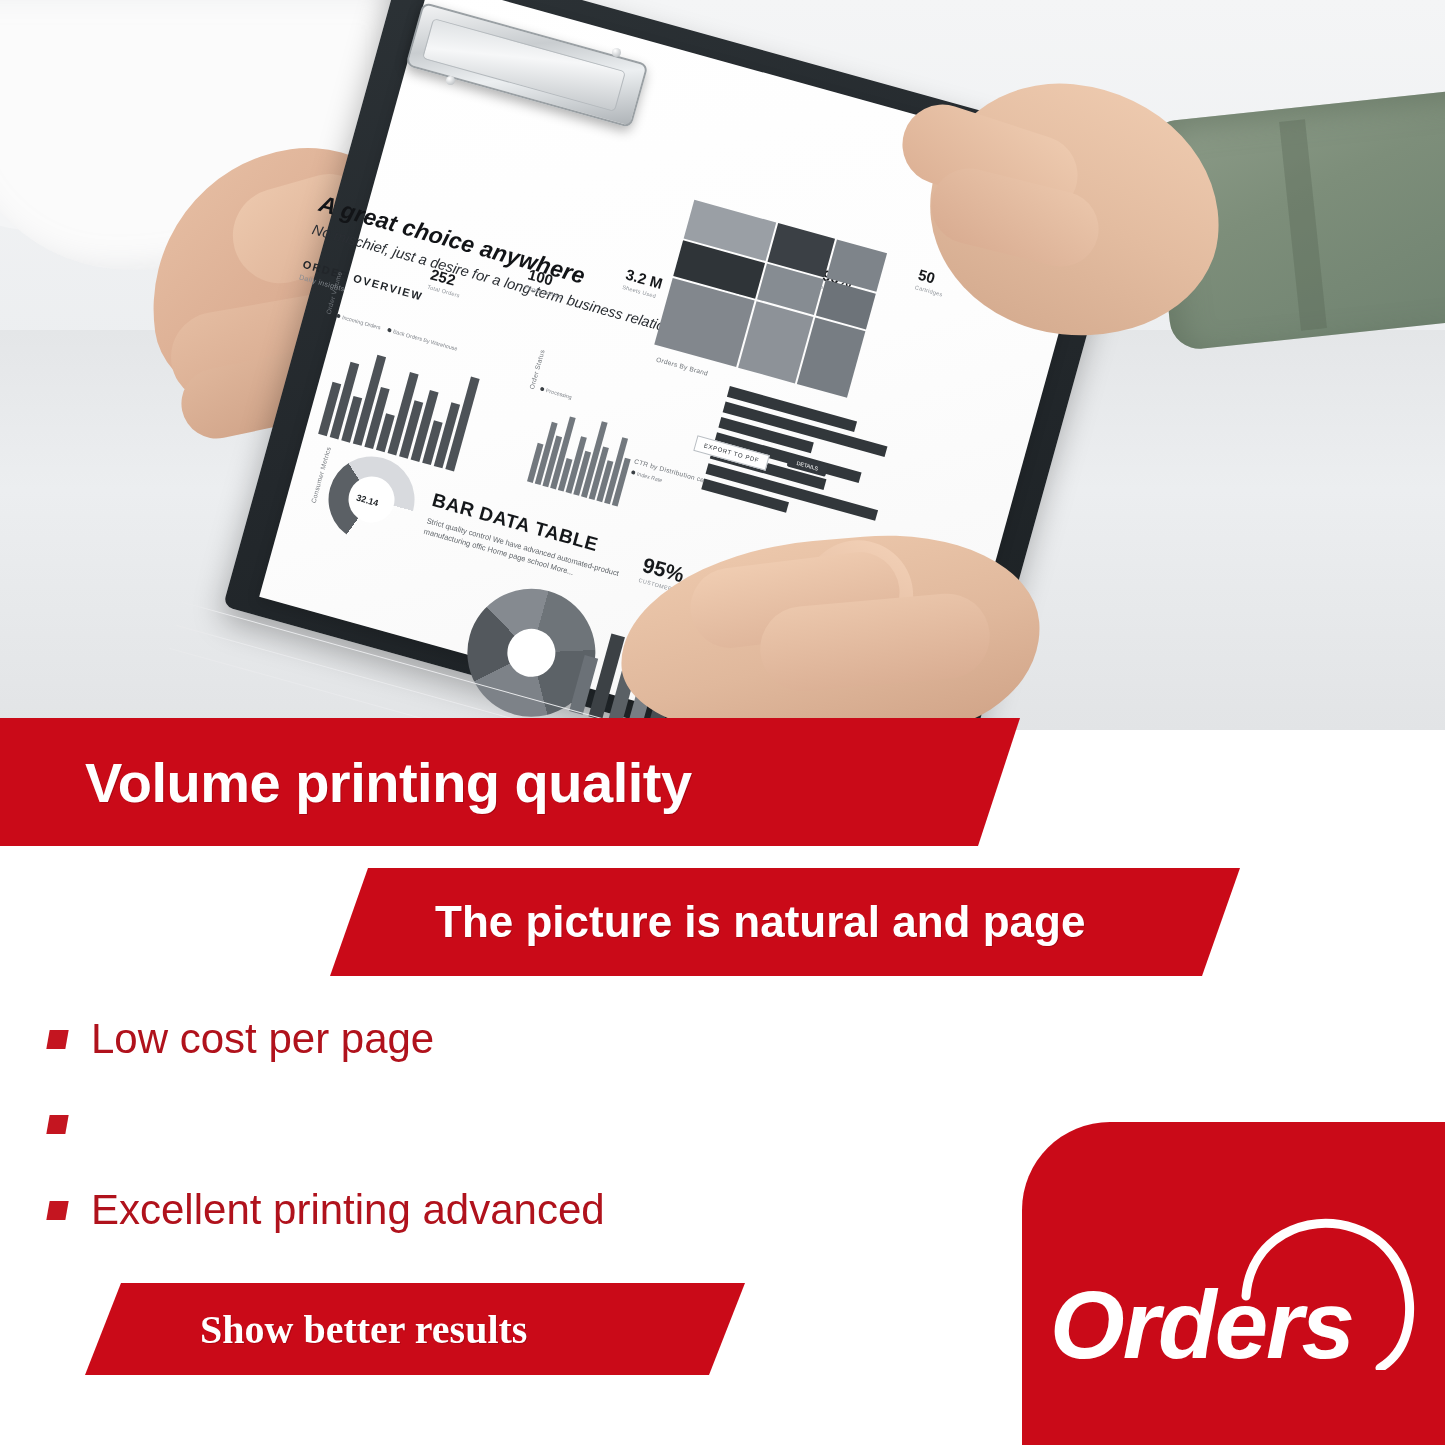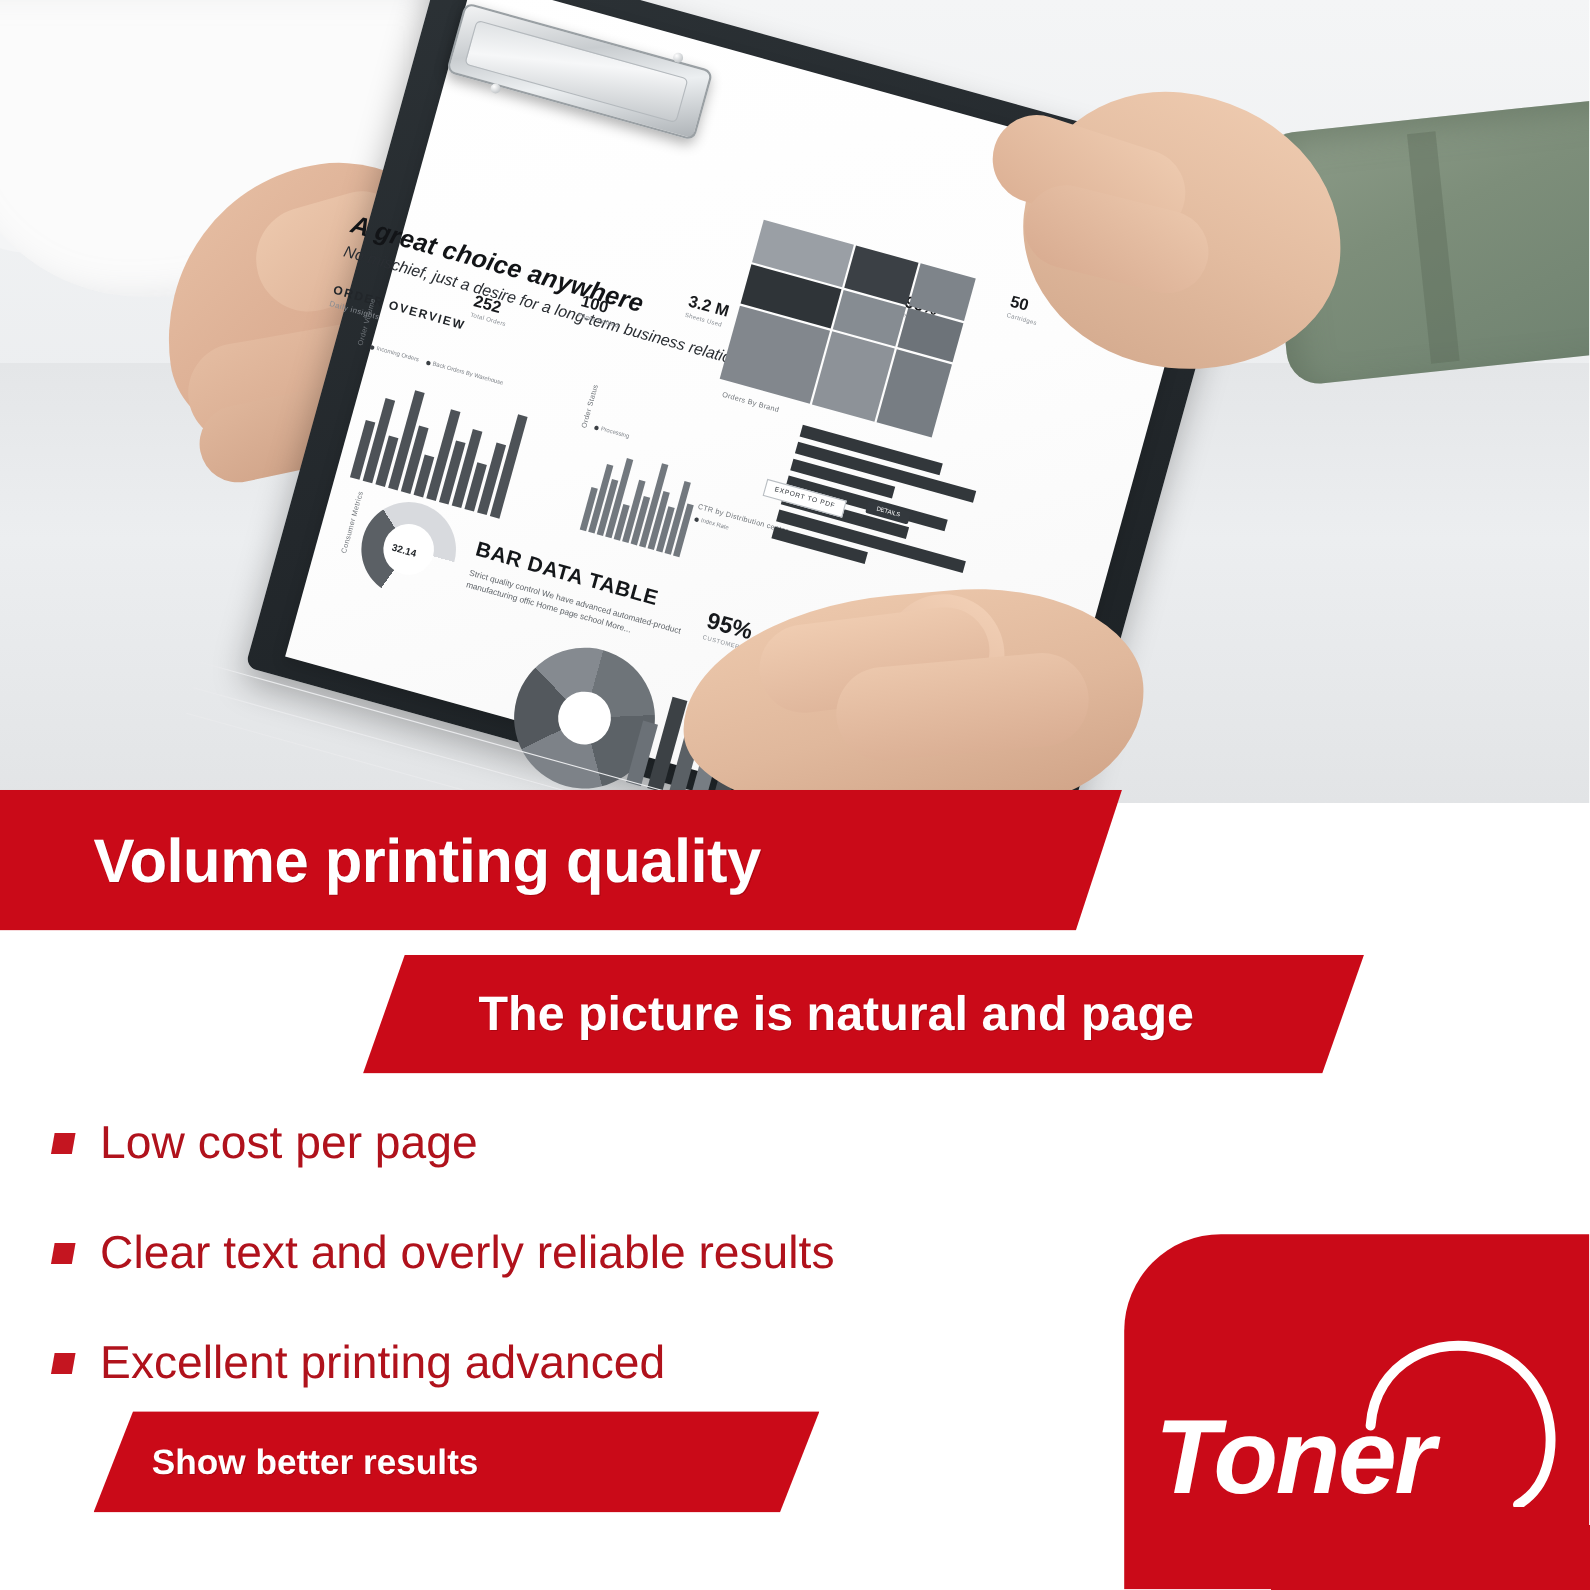--- a/index.html
+++ b/index.html
@@ -141,21 +141,21 @@
   #banner1{left:-10px;top:718px;width:1030px;height:128px;
      clip-path:polygon(0 0,1030px 0,988px 128px,0 128px);}
   #banner1 .txt{font-size:56px;margin-left:95px;letter-spacing:-.5px;}
 
   #banner2{left:330px;top:868px;width:910px;height:108px;
      clip-path:polygon(38px 0,910px 0,872px 108px,0 108px);}
   #banner2 .txt{font-size:44px;margin-left:105px;}
 
   #banner3{left:85px;top:1283px;width:660px;height:92px;
      clip-path:polygon(36px 0,660px 0,624px 92px,0 92px);}
-  #banner3 .txt{font-size:32px;margin-left:53px;}
+  #banner3 .txt{font-size:40px;margin-left:115px;font-family:Liberation Serif, serif;}
 
   
   .bullets{position:absolute;left:48px;top:1015px;width:960px;}
   .bullet{display:flex;align-items:center;margin-bottom:52px;}
   .bullet .mark{width:19px;height:19px;background:#c41520;transform:skewX(-10deg);
      margin-right:24px;flex:0 0 auto;}
   .bullet .label{font-size:42px;color:#b0121c;white-space:nowrap;}
 
   
   .logo{position:absolute;left:1022px;top:1122px;width:423px;height:323px;
@@ -405,32 +405,31 @@
     <div class="txt">The picture is natural and page</div>
   </div>
 
   <div class="bullets">
     <div class="bullet">
       <span class="mark"></span>
       <span class="label">Low cost per page</span>
     </div>
     <div class="bullet">
       <span class="mark"></span>
-      <span class="label">Clear text and overly reliable results</span>
     </div>
     <div class="bullet">
       <span class="mark"></span>
       <span class="label">Excellent printing advanced</span>
     </div>
   </div>
 
   <div class="banner" id="banner3">
     <div class="txt">Show better results</div>
   </div>
 
   <div class="logo">
     <svg class="swoosh" viewBox="0 0 182 160">
       <path d="M6 86 C10 28 66 2 114 18 C160 33 178 84 166 124 C161 141 150 152 140 158" fill="none" stroke="#ffffff" stroke-width="9" stroke-linecap="round"></path>
     </svg>
-    <div class="word">Toner</div>
+    <div class="word">Orders</div>
   </div>
 
 </div>
 
 </body></html>

